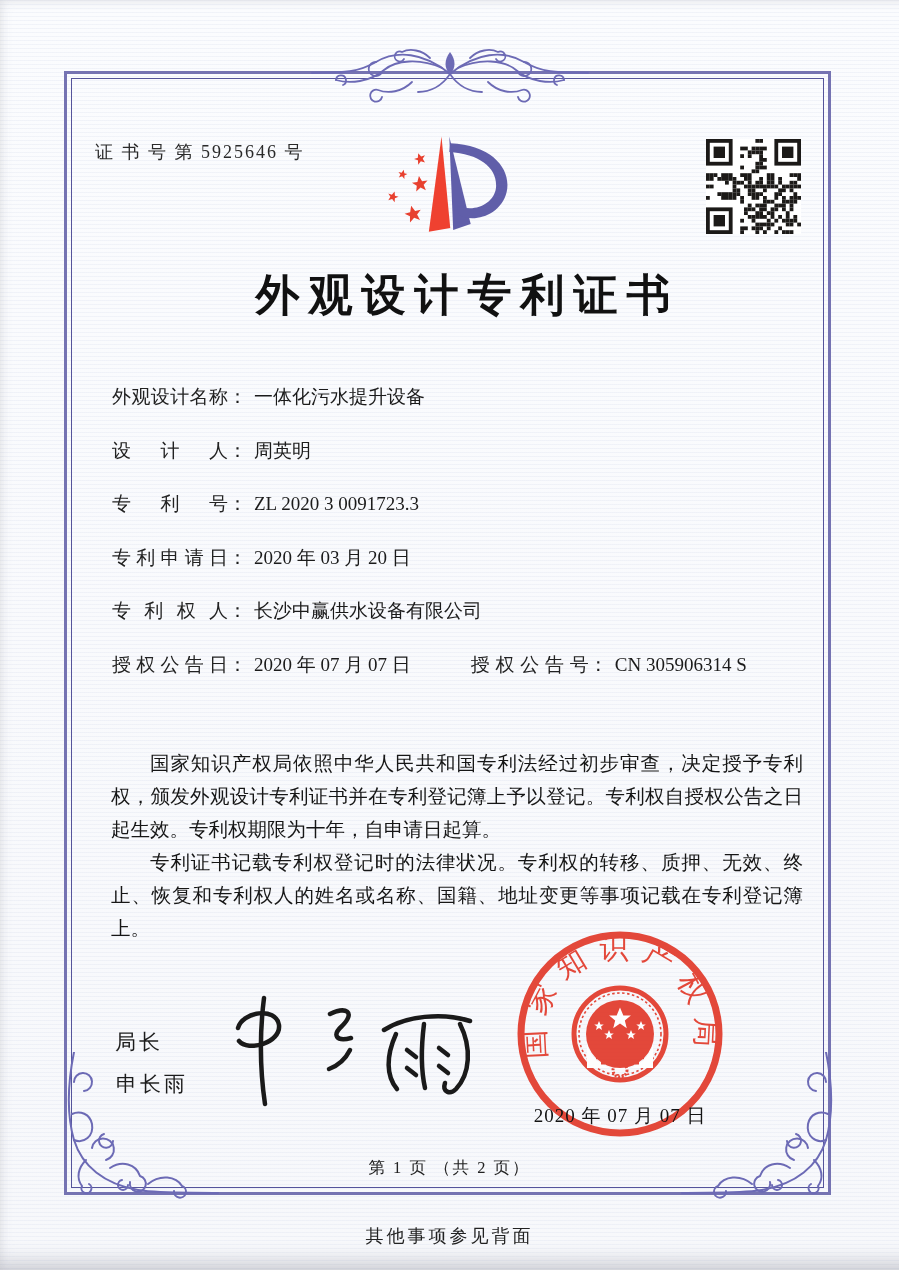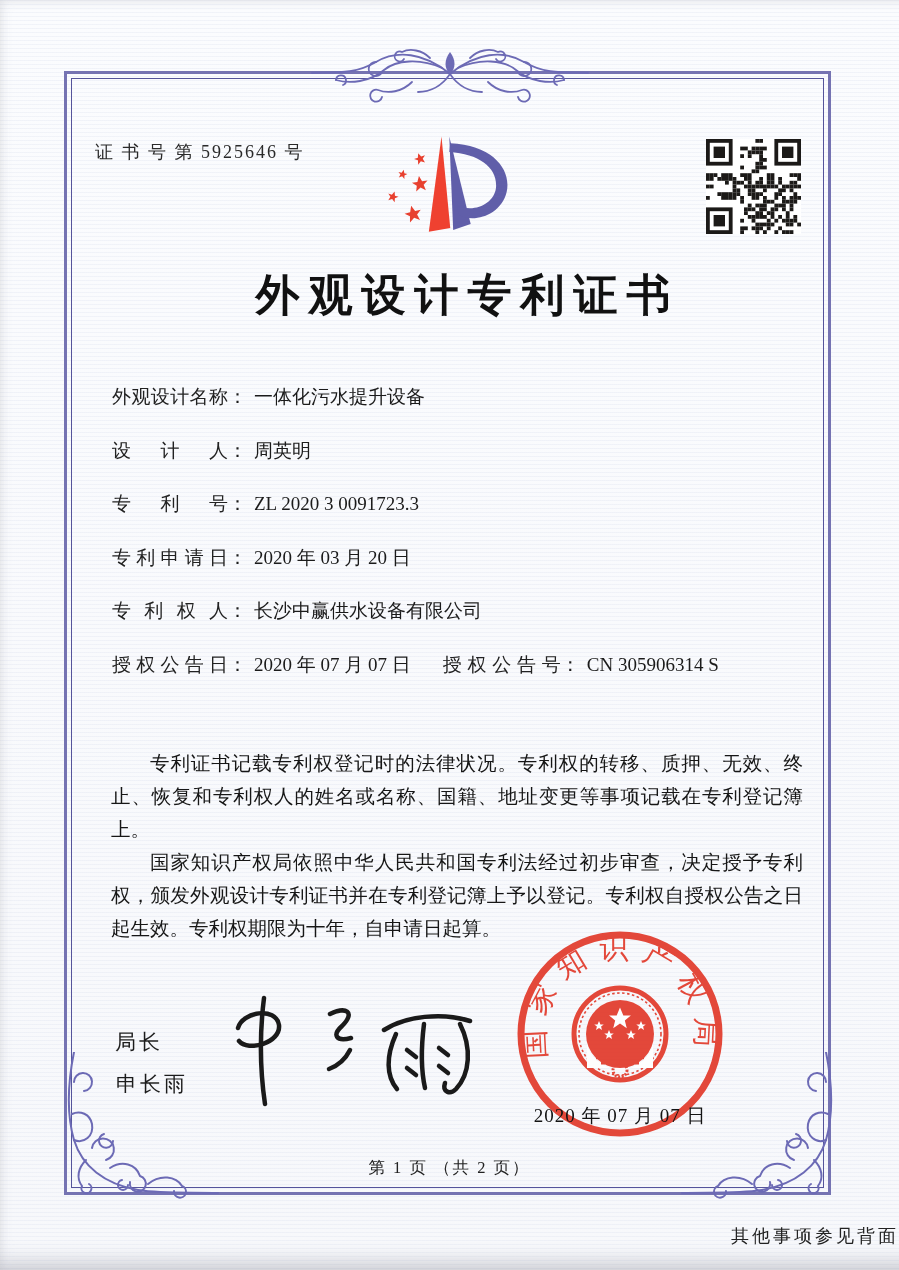--- a/index.html
+++ b/index.html
@@ -23,37 +23,37 @@
   .qr{position:absolute;left:706px;top:139px;width:95px;height:95px;background:#fff;}
   .title{position:absolute;left:0;top:266px;width:100%;text-align:center;
          font-size:44px;font-weight:bold;letter-spacing:9px;color:#111;}
   
   .fields{position:absolute;left:112px;top:384px;width:700px;font-size:19px;}
   .frow{height:53.5px;white-space:nowrap;}
   .flabel{display:inline-block;width:116px;text-align:justify;text-align-last:justify;color:#222;}
   .flabel.w5{width:118px;}
   .fcolon{margin-right:7px;}
   .fvalue{color:#1b1b1b;}
-  .fpair2{margin-left:32px;}
+  .fpair2{margin-left:60px;}
   
   .body-text{position:absolute;left:111px;top:747px;width:692px;font-size:19.5px;
              line-height:33px;text-align:justify;color:#161616;}
   .body-text p{margin:0;text-indent:2em;}
   
   .director-label{position:absolute;left:115px;top:1028px;font-size:21px;letter-spacing:3px;text-align:center;}
   .director-name{position:absolute;left:116px;top:1070px;font-size:21px;letter-spacing:3px;}
   .signature{position:absolute;left:218px;top:988px;width:266px;height:122px;}
   
   .seal{position:absolute;left:512px;top:926px;width:216px;height:216px;}
   .seal-date{position:absolute;left:518px;top:1103px;width:204px;text-align:center;
              font-size:19px;color:#141414;letter-spacing:1px;}
   
   .page-info{position:absolute;left:0;top:1157px;width:899px;text-align:center;
              font-size:16.5px;letter-spacing:2px;color:#222;}
-  .back-note{position:absolute;left:0;top:1224px;width:899px;text-align:right;
+  .back-note{position:absolute;left:0;top:1224px;width:899px;text-align:center;
              font-size:18px;letter-spacing:3px;color:#222;}
   svg{display:block;}
 </style>
 </head>
 <body>
 
 <div class="page">
 
   <div class="frame-outer">
     <div class="frame-inner"></div>
@@ -340,22 +340,22 @@
     </div>
     <div class="frow">
       <span class="flabel">专利权人</span><span class="fcolon">：</span><span class="fvalue">长沙中赢供水设备有限公司</span>
     </div>
     <div class="frow">
       <span class="flabel">授权公告日</span><span class="fcolon">：</span><span class="fvalue">2020 年 07 月 07 日</span><span class="fpair2"><span class="flabel w5">授权公告号</span><span class="fcolon">：</span><span class="fvalue">CN 305906314 S</span></span>
     </div>
   </div>
 
   <div class="body-text">
+    <p>国家知识产权局依照中华人民共和国专利法经过初步审查，决定授予专利权，颁发外观设计专利证书并在专利登记簿上予以登记。专利权自授权公告之日起生效。专利权期限为十年，自申请日起算。</p>
     <p>专利证书记载专利权登记时的法律状况。专利权的转移、质押、无效、终止、恢复和专利权人的姓名或名称、国籍、地址变更等事项记载在专利登记簿上。</p>
-    <p>国家知识产权局依照中华人民共和国专利法经过初步审查，决定授予专利权，颁发外观设计专利证书并在专利登记簿上予以登记。专利权自授权公告之日起生效。专利权期限为十年，自申请日起算。</p>
   </div>
 
   <div class="director-label">局长</div>
   <div class="director-name">申长雨</div>
   <svg class="signature" viewBox="0 0 266 122">
     <g stroke="#1a1a1a" stroke-width="4.5" fill="none" stroke-linecap="round" stroke-linejoin="round">
       <path d="M46,10 C42,42 42,82 47,116"></path>
       <path d="M20,40 C24,24 58,18 61,37 C63,55 30,64 21,53"></path>
       <path d="M112,26 C128,18 138,24 124,38 C114,47 118,54 133,50"></path>
       <path d="M132,62 C127,72 119,78 111,81"></path>

